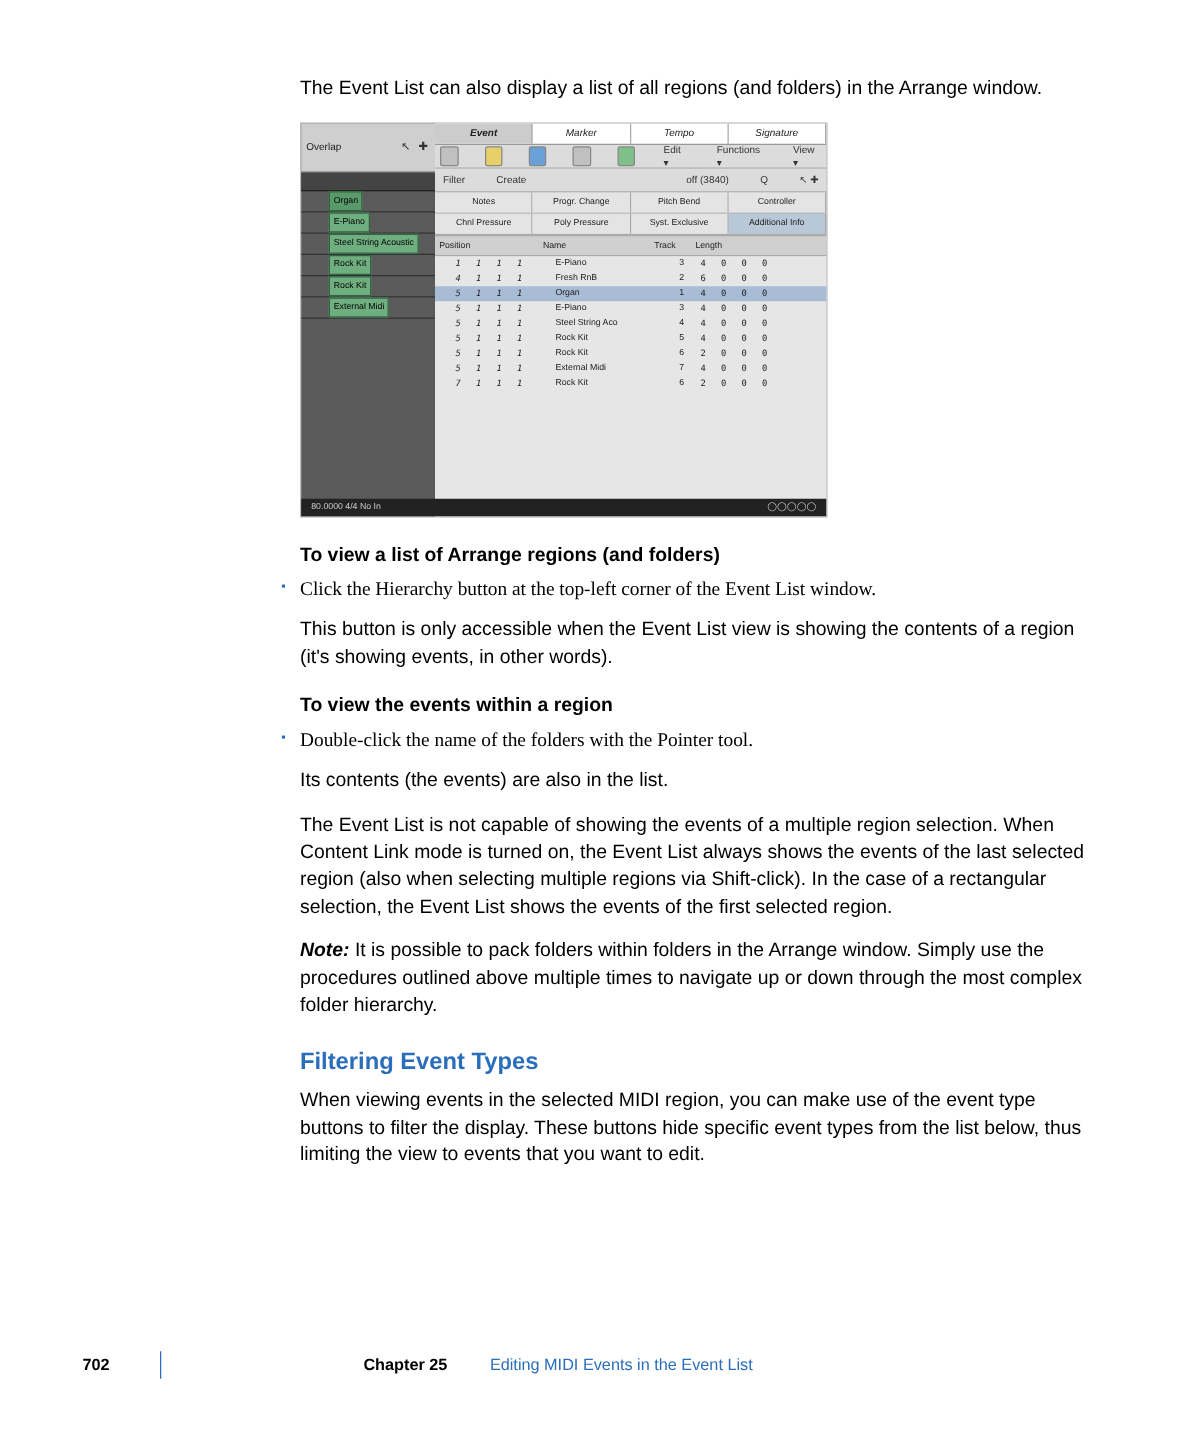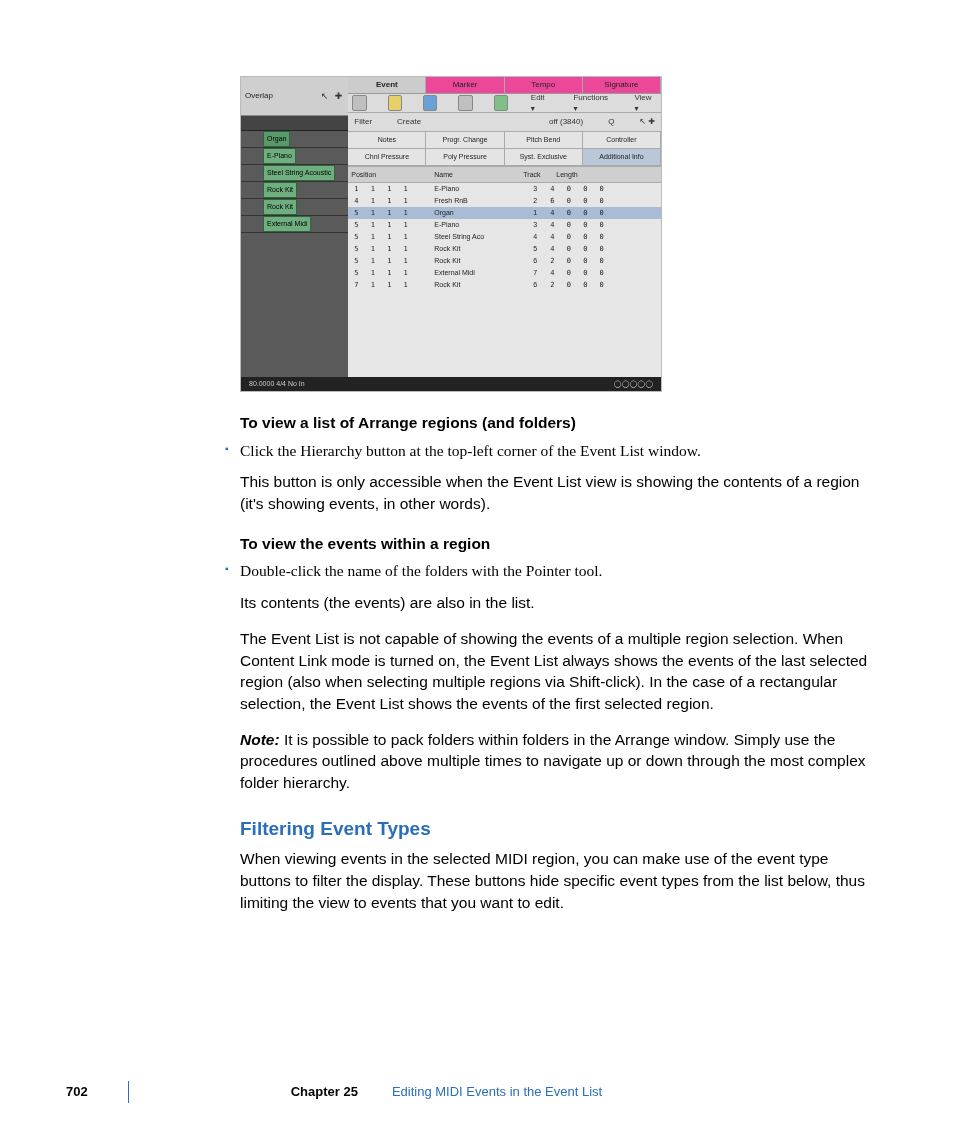--- a/index.html
+++ b/index.html
@@ -79,21 +79,22 @@
   background: #d6d6d6;
   display: flex;
   flex-direction: column;
   font-size: 8px;
   color: #222;
 }
 .tabs-row {
   display: flex;
   height: 16px;
   border-bottom: 1px solid #999;
-  background: #ec4899;
+  background: #ffffff;
+  font-style: italic;
 }
 .tab {
   flex: 1;
   text-align: center;
   line-height: 16px;
   border-right: 1px solid #aaa;
   font-size: 8px;
 }
 .tab.active { background: #ccc; font-weight: bold; }
 .toolbar-row {
@@ -143,21 +144,21 @@
 .lh.trk { width: 30px; }
 .lh.len { flex:1; }
 .list-body { flex:1; background: #e6e6e6; }
 .lrow {
   display: flex;
   height: 12px;
   font-size: 7px;
   line-height: 12px;
 }
 .lrow.sel { background: #a8bcd6; }
-.lc.pos { width: 80px; padding-left:6px; letter-spacing:4px; font-family: monospace;}
+.lc.pos { width: 80px; padding-left:16px; letter-spacing:4px; font-family: monospace; font-style: italic;}
 .lc.name { width: 86px; }
 .lc.trk { width: 30px; text-align:center; }
 .lc.len { flex:1; letter-spacing:4px; font-family: monospace;}
 
 .subhead {
   font-weight: bold;
   margin: 18px 0 6px 0;
 }
 .bullet-line {
   position: relative;
@@ -209,20 +210,21 @@
   display:flex;
   align-items:center;
   padding: 0 8px;
   justify-content: space-between;
 }
 </style>
 </head>
 <body>
 
 <div class="content">
+  <p class="para">The Event List can also display a list of all regions (and folders) in the Arrange window.</p>
 
   <div class="figure">
     <div class="fig-left">
       <div class="fig-left-top">
         <span class="overlap">Overlap</span>
         <span class="tools">↖ ✚</span>
       </div>
       <div class="fig-ruler"></div>
       <div id="tracks">
           <div class="region-track">

